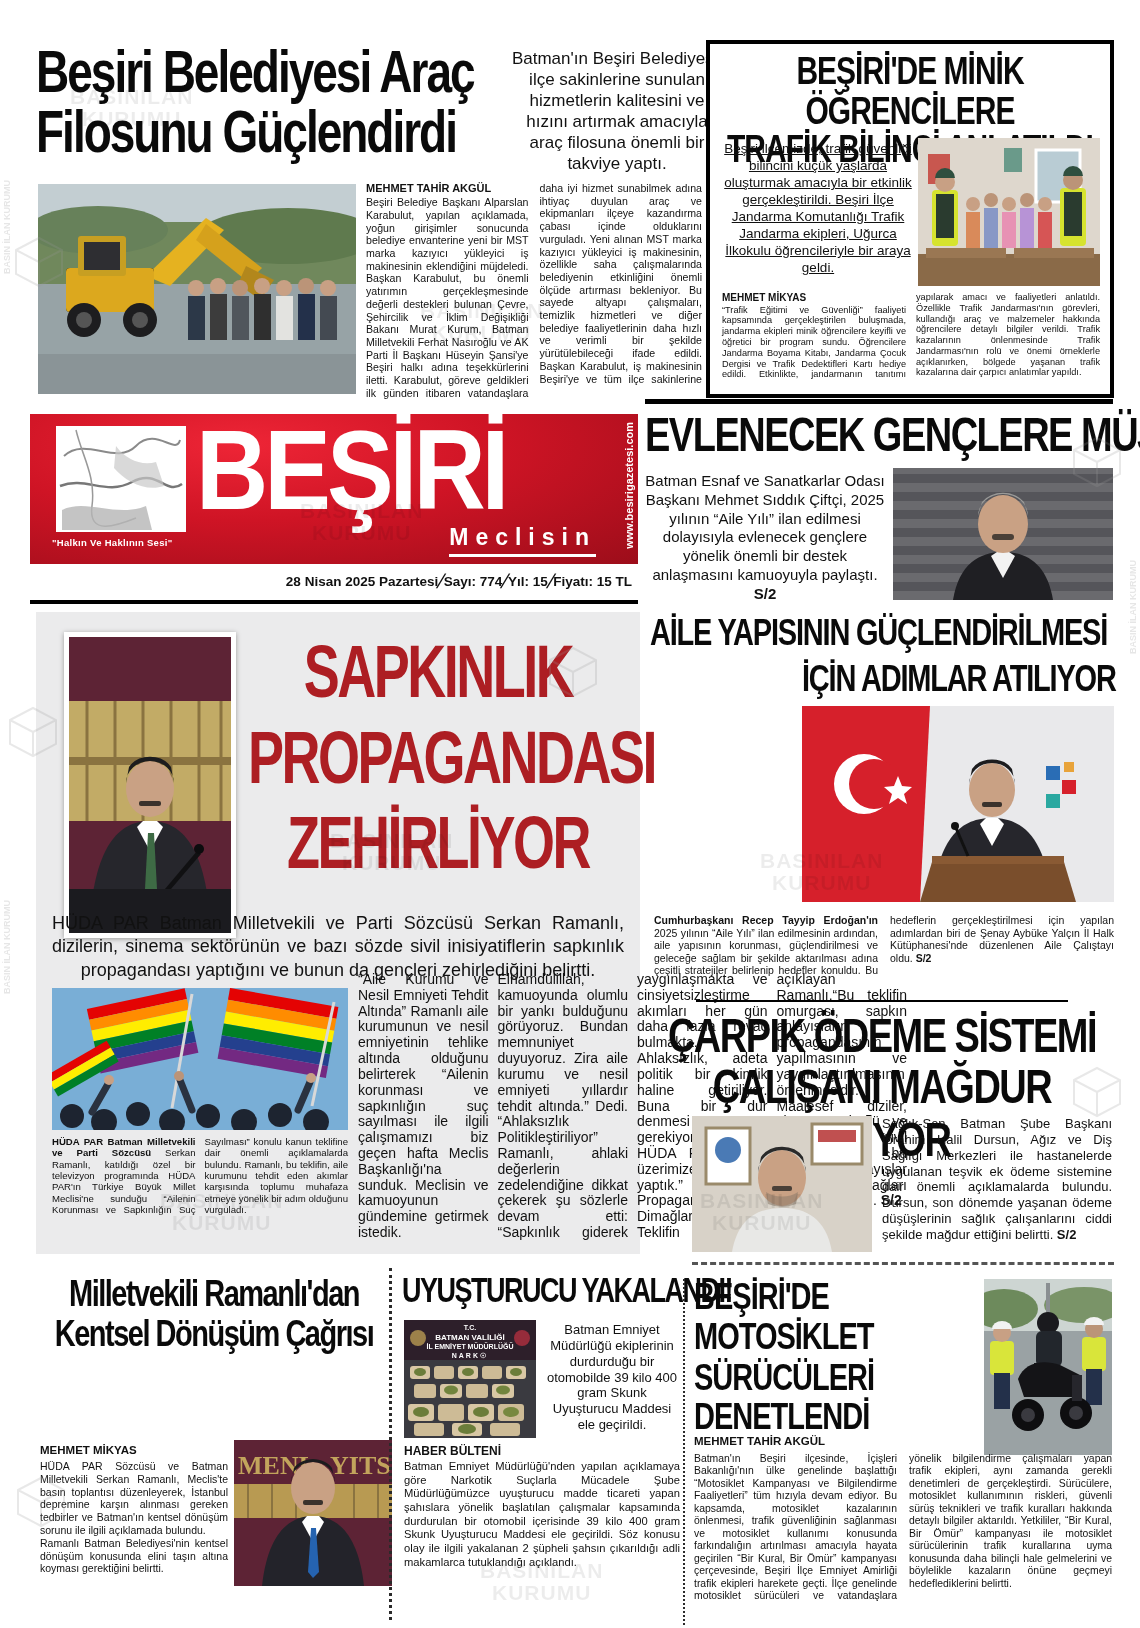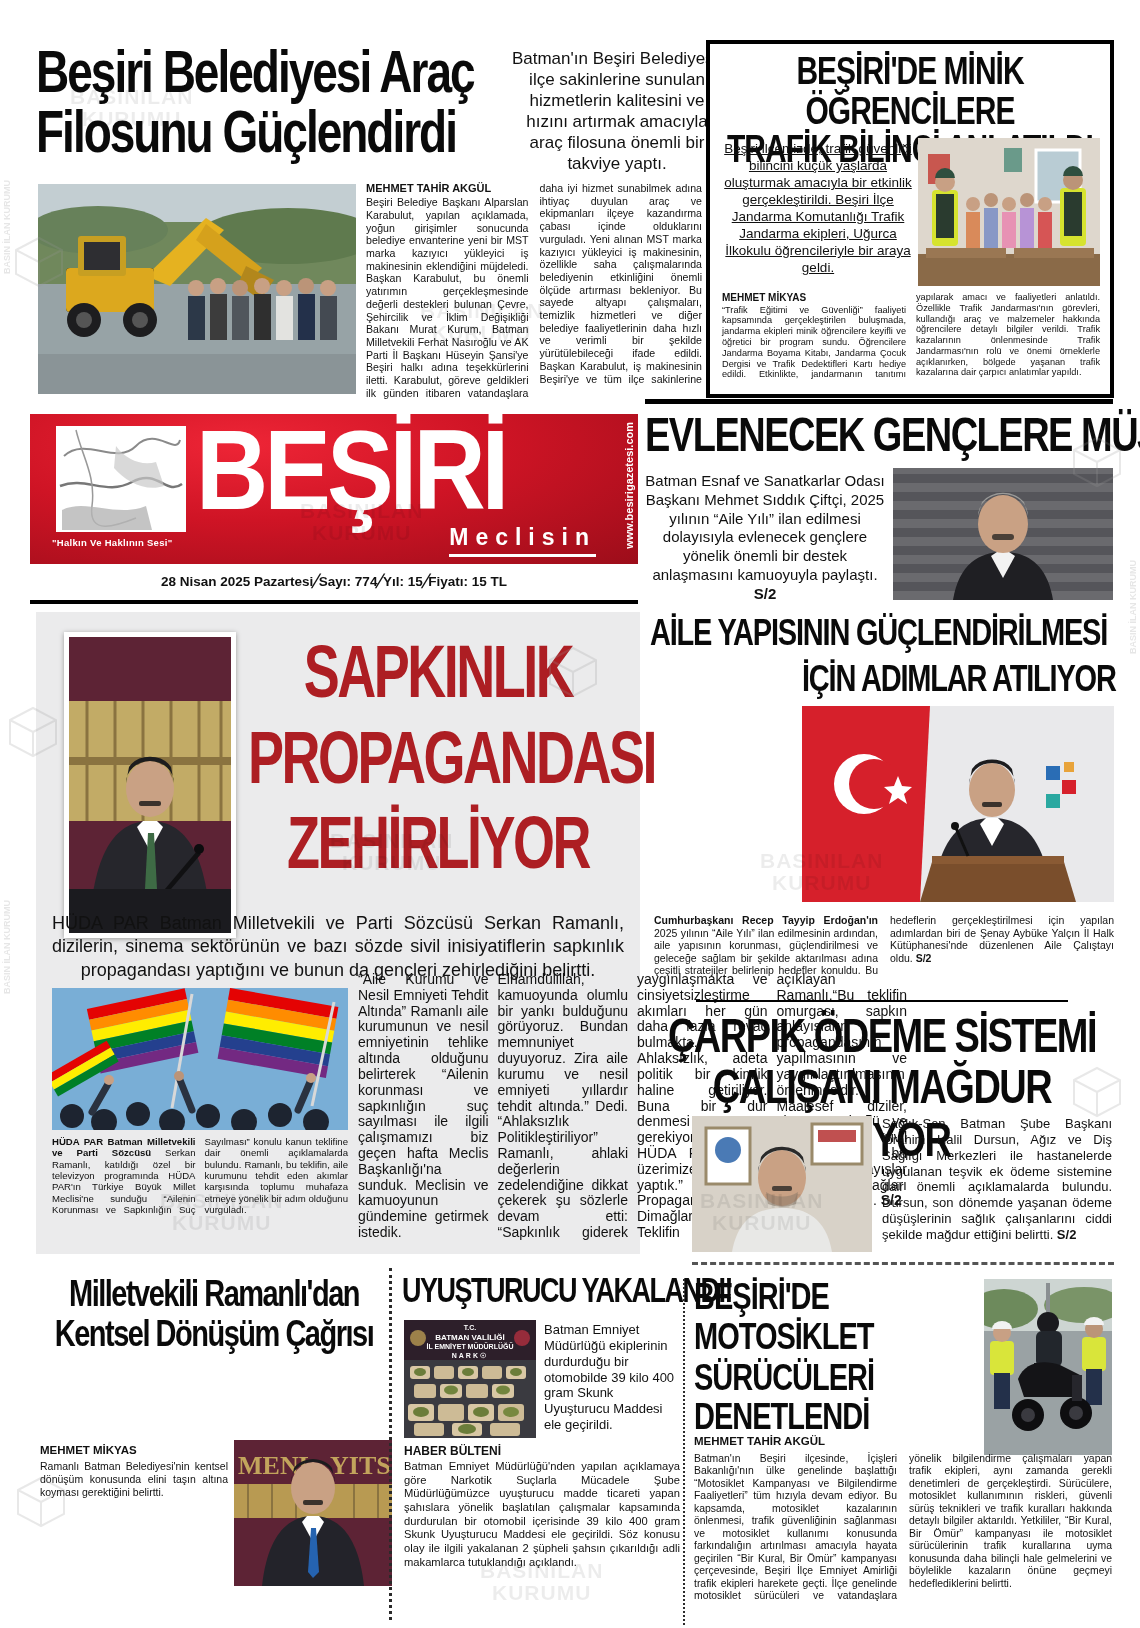--- a/index.html
+++ b/index.html
@@ -40,21 +40,21 @@
     background:radial-gradient(ellipse at 35% 20%, #ee2536 0%, #cf1425 45%, #9c0d1a 100%);}
   .map{left:26px;top:12px;width:130px;height:106px;background:#fff;}
   .slogan{left:22px;top:123px;font-size:9.5px;font-weight:bold;color:#fff;letter-spacing:.3px;}
   .mast-title{left:166px;top:-2px;font-size:100px;font-weight:bold;color:#fff;
     letter-spacing:-4px;line-height:1;transform:scaleY(1.14);transform-origin:top left;}
   .gaz{right:42px;top:110px;color:#fff;font-size:23px;font-weight:bold;letter-spacing:7px;
        border-bottom:3px solid #fff;padding-bottom:3px;}
   .site{right:3px;top:8px;color:#fff;font-size:11px;font-weight:bold;
         writing-mode:vertical-rl;transform:rotate(180deg);}
   #dateline{left:30px;top:568px;width:608px;height:26px;display:flex;align-items:center;
-    justify-content:center;font-size:13.5px;font-weight:bold;padding:0 6px;}
+    justify-content:flex-end;font-size:13.5px;font-weight:bold;padding:0 6px;}
   #dateline .sep{font-size:20px;font-weight:normal;font-style:italic;transform:skewX(-8deg);}
   #rule-left{left:30px;top:600px;width:608px;height:4px;background:#000;}
   
   #wedding{left:645px;top:410px;width:468px;height:194px;}
   .wed-h{left:0;top:0;width:100%;text-align:center;font-size:38px;letter-spacing:-1.5px;
          white-space:nowrap;color:#0a0a0a;}
   .wed-body{left:0;top:62px;width:240px;font-size:15px;line-height:1.25;text-align:center;}
   .wed-photo{left:248px;top:58px;width:220px;height:132px;}
   .pref{font-weight:bold;}
   
@@ -97,21 +97,21 @@
   .ur-byline{left:4px;top:172px;font-size:11.5px;font-weight:bold;}
   .ur-body{left:4px;top:188px;width:188px;font-size:10.5px;line-height:1.22;text-align:justify;}
   .ur-body p{margin:0;}
   .ur-photo{left:198px;top:168px;width:158px;height:146px;}
   
   #drugs{left:402px;top:1272px;width:278px;height:350px;}
   #drugs::before{content:"";position:absolute;left:-13px;top:-4px;height:352px;
                  border-left:3px dotted #2a2a2a;}
   .dr-h{left:0;top:2px;width:100%;font-size:27px;letter-spacing:-1.5px;white-space:nowrap;color:#0a0a0a;}
   .dr-photo{left:2px;top:48px;width:132px;height:118px;}
-  .dr-side{left:142px;top:50px;width:136px;font-size:13px;line-height:1.22;text-align:left;}
+  .dr-side{left:142px;top:50px;width:136px;font-size:13px;line-height:1.22;text-align:center;}
   .dr-byline{left:2px;top:172px;font-size:12px;font-weight:bold;}
   .dr-body{left:2px;top:188px;width:276px;font-size:11.2px;line-height:1.22;text-align:justify;}
   
   #motorcycle{left:692px;top:1262px;width:422px;height:366px;border-top:3px dashed #555;}
   #motorcycle::before{content:"";position:absolute;left:-9px;top:14px;height:346px;
                  border-left:2px dotted #2a2a2a;}
   .mo-h{left:2px;top:12px;width:288px;font-size:29px;letter-spacing:-1px;line-height:1.08;color:#0a0a0a;}
   .mo-photo{left:292px;top:14px;width:128px;height:176px;}
   .mo-intro{left:2px;top:102px;width:284px;font-size:14.6px;line-height:1.25;text-align:justify;}
   .mo-byline{left:2px;top:170px;font-size:11.5px;font-weight:bold;}
@@ -455,20 +455,21 @@
     </p>
   </section>
 
   <section id="urban">
     <h2 class="abs ur-h cond-c" style="margin:0;">
       <span>Milletvekili Ramanlı'dan</span><br>
       <span>Kentsel Dönüşüm Çağrısı</span>
     </h2>
     <b class="abs ur-byline">MEHMET MİKYAS</b>
     <div class="abs ur-body">
+      <p>HÜDA PAR Sözcüsü ve Batman Milletvekili Serkan Ramanlı, Meclis'te basın toplantısı düzenleyerek, İstanbul depremine karşın alınması gereken tedbirler ve Batman'ın kentsel dönüşüm sorunu ile ilgili açıklamada bulundu.</p>
       <p>Ramanlı Batman Belediyesi'nin kentsel dönüşüm konusunda elini taşın altına koyması gerektiğini belirtti.</p>
     </div>
     <figure class="abs ur-photo">
       <svg width="158" height="146" viewBox="0 0 158 146">
         <rect width="158" height="146" fill="#5d2335"></rect>
         <text x="4" y="34" font-family="Liberation Serif, serif" font-size="26" font-weight="bold" fill="#c2a45c">MENL</text>
         <text x="96" y="34" font-family="Liberation Serif, serif" font-size="26" font-weight="bold" fill="#c2a45c">YITSI</text>
         <rect y="44" width="158" height="34" fill="#b89a52"></rect>
         <g stroke="#8a7340" stroke-width="2">
             <line x1="14" y1="44" x2="14" y2="78"></line>

